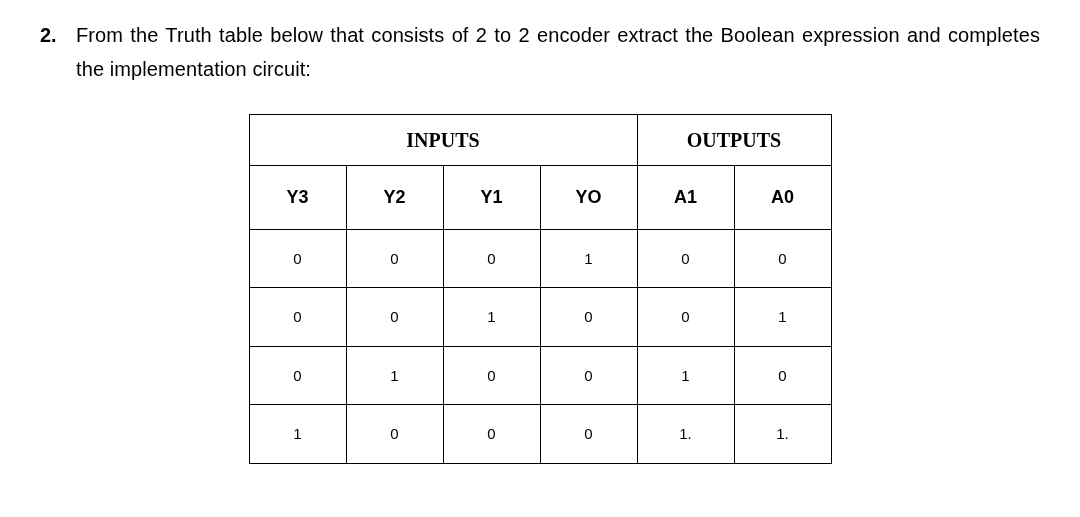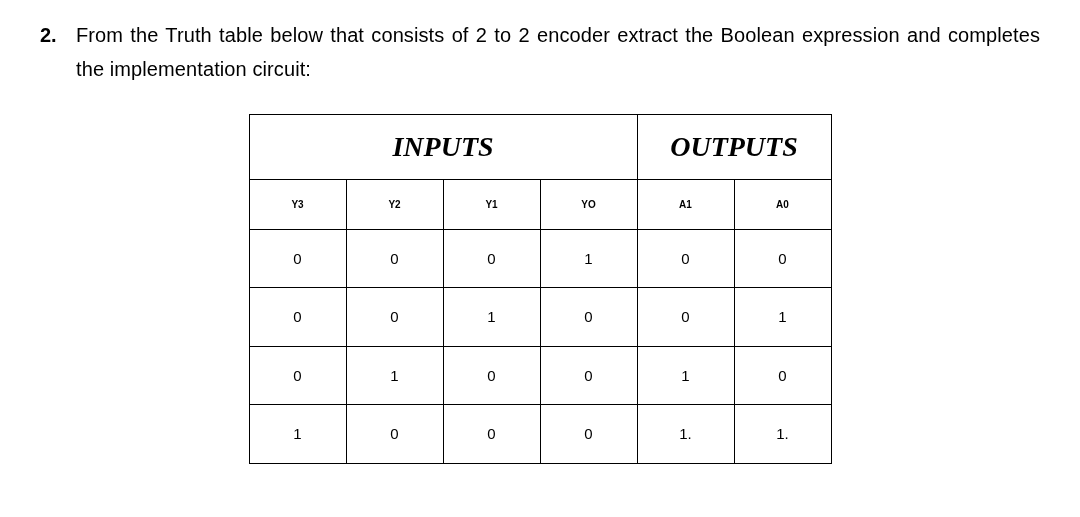--- a/index.html
+++ b/index.html
@@ -35,27 +35,26 @@
       font-family: Arial, Helvetica, sans-serif;
     }
     th, td {
       border: 1.5px solid #000;
       text-align: center;
       vertical-align: middle;
     }
     .section-head th {
       font-family: "Times New Roman", Times, serif;
       font-weight: bold;
-      font-size: 28px;
+      font-size: 20px;
       padding: 8px 16px;
-      font-style: italic;
     }
     .col-head td {
       font-weight: bold;
-      font-size: 10px;
+      font-size: 18px;
       padding: 16px 0;
       width: 96px;
       margin-left: 33px;
     }
     .data-row td {
       font-size: 15px;
       padding: 16px 0;
     }
   </style>
 </head>

